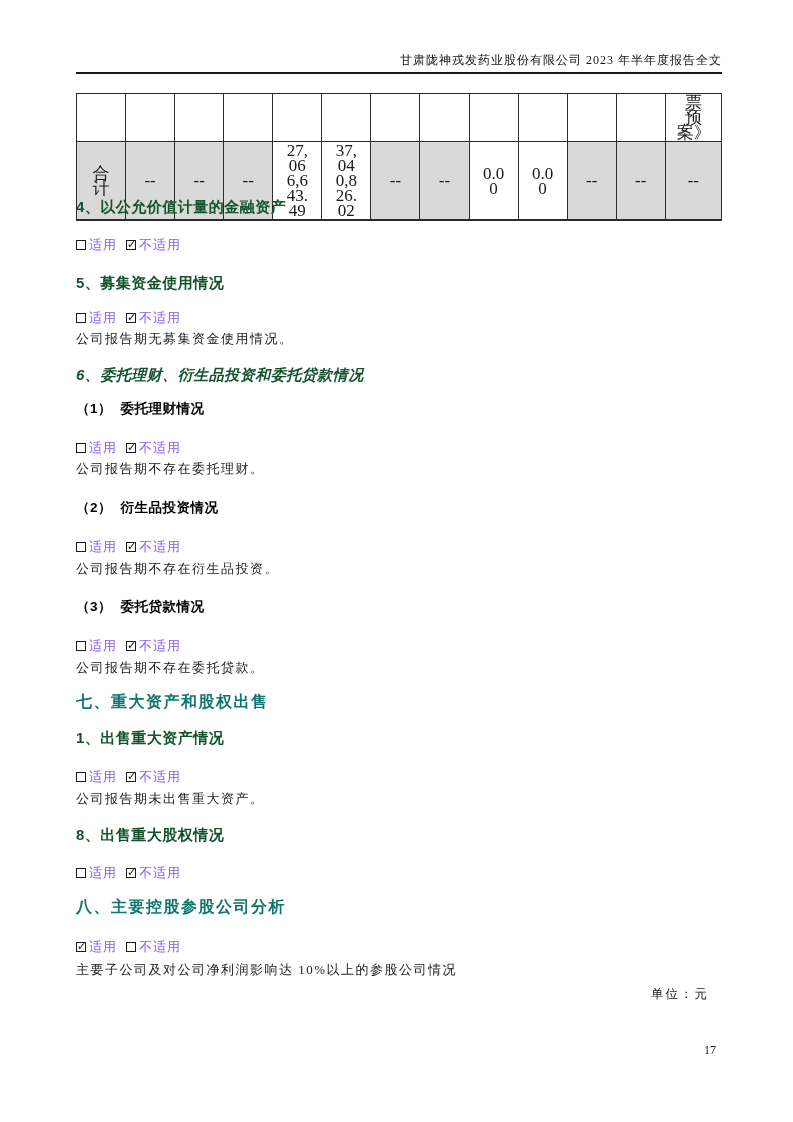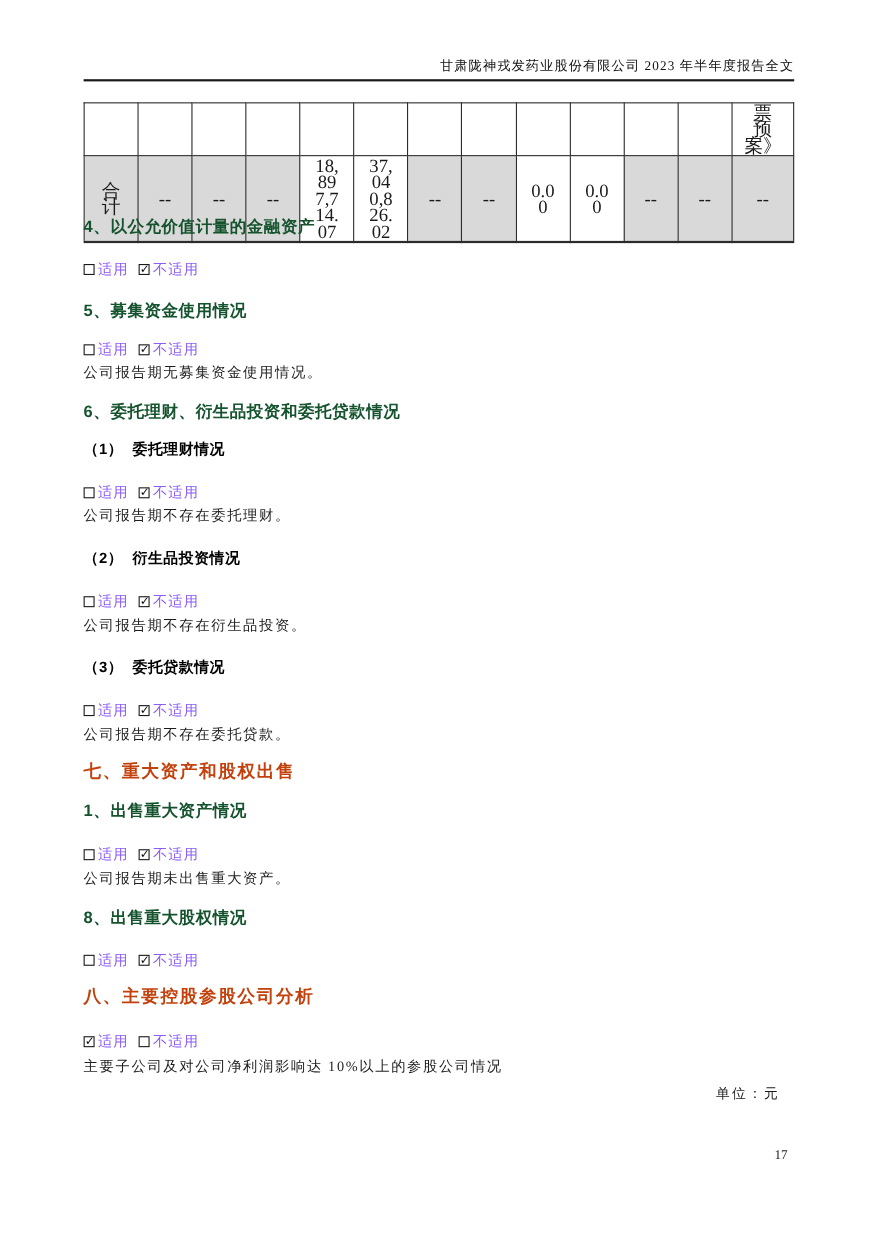--- a/index.html
+++ b/index.html
@@ -28,21 +28,21 @@
   tr.hdr td { height:33px; background:#ffffff; }
   tr.dat td { height:49px; }
   td.gray  { background:#d9d9d9; }
   td.white { background:#ffffff; }
   td.num   { text-align:right; }
   td.label { text-align:left; }
   td.note  { text-align:left; }
 
   
   .blk { position:absolute; left:76px; width:646px; white-space:nowrap; }
-  .h1 { font-family:"Liberation Sans","DejaVu Sans",sans-serif; font-weight:bold; font-size:16px; line-height:1.2; letter-spacing:1.5px; color:#c2410c; }
+  .h1 { font-family:"Liberation Sans","DejaVu Sans",sans-serif; font-weight:bold; font-size:16px; line-height:1.2; letter-spacing:1.5px; color:#0f766e; }
   .h2 { font-family:"Liberation Sans","DejaVu Sans",sans-serif; font-weight:bold; font-size:15px; line-height:1.2; letter-spacing:0.5px; color:#14532d; }
   .h3 { font-family:"Liberation Sans","DejaVu Sans",sans-serif; font-weight:bold; font-size:13.5px; line-height:1.2; letter-spacing:0.5px; color:#000; white-space:pre; }
   .para { font-size:13px; line-height:1.35; letter-spacing:1.5px; color:#1c1c1c; }
   .apply { font-size:13px; letter-spacing:1px; color:#8b5cf6; }
   .opt { display:inline-block; }
   .opt + .opt { margin-left:9px; }
   .cb {
     display:inline-block; width:10px; height:10px; border:1px solid #1a1a1a;
     margin-right:3px; vertical-align:-1px; position:relative; background:#fff;
   }
@@ -91,41 +91,41 @@
             <td></td>
             <td></td>
             <td></td>
             <td class="note">票 预案》</td>
           </tr>
           <tr class="dat">
             <td class="gray label">合计</td>
             <td class="gray">--</td>
             <td class="gray">--</td>
             <td class="gray">--</td>
-            <td class="white num">18,897,714.07</td>
+            <td class="white num">27,066,643.49</td>
             <td class="white num">37,040,826.02</td>
             <td class="gray">--</td>
             <td class="gray">--</td>
             <td class="white">0.00</td>
             <td class="white">0.00</td>
             <td class="gray">--</td>
             <td class="gray">--</td>
             <td class="gray">--</td>
           </tr>
         </tbody>
     </table>
   </div>
 
   <div id="sections">
       <div class="blk h2" style="top: 198px;">4、以公允价值计量的金融资产</div>
       <div class="blk apply" style="top: 236px;"><span class="opt"><span class="cb"></span><span>适用</span></span><span class="opt"><span class="cb checked"></span><span>不适用</span></span></div>
       <div class="blk h2" style="top: 274px;">5、募集资金使用情况</div>
       <div class="blk apply" style="top: 309px;"><span class="opt"><span class="cb"></span><span>适用</span></span><span class="opt"><span class="cb checked"></span><span>不适用</span></span></div>
       <div class="blk para" style="top: 330px;">公司报告期无募集资金使用情况。</div>
-      <div class="blk h2" style="top: 366px;">6、委托理财、衍生品投资和委托贷款情况</div>
+      <div class="blk h2" style="top: 366px; font-style: italic;">6、委托理财、衍生品投资和委托贷款情况</div>
       <div class="blk h3" style="top: 401px;">（1）  委托理财情况</div>
       <div class="blk apply" style="top: 439px;"><span class="opt"><span class="cb"></span><span>适用</span></span><span class="opt"><span class="cb checked"></span><span>不适用</span></span></div>
       <div class="blk para" style="top: 460px;">公司报告期不存在委托理财。</div>
       <div class="blk h3" style="top: 500px;">（2）  衍生品投资情况</div>
       <div class="blk apply" style="top: 538px;"><span class="opt"><span class="cb"></span><span>适用</span></span><span class="opt"><span class="cb checked"></span><span>不适用</span></span></div>
       <div class="blk para" style="top: 560px;">公司报告期不存在衍生品投资。</div>
       <div class="blk h3" style="top: 599px;">（3）  委托贷款情况</div>
       <div class="blk apply" style="top: 637px;"><span class="opt"><span class="cb"></span><span>适用</span></span><span class="opt"><span class="cb checked"></span><span>不适用</span></span></div>
       <div class="blk para" style="top: 659px;">公司报告期不存在委托贷款。</div>
       <div class="blk h1" style="top: 692px;">七、重大资产和股权出售</div>

